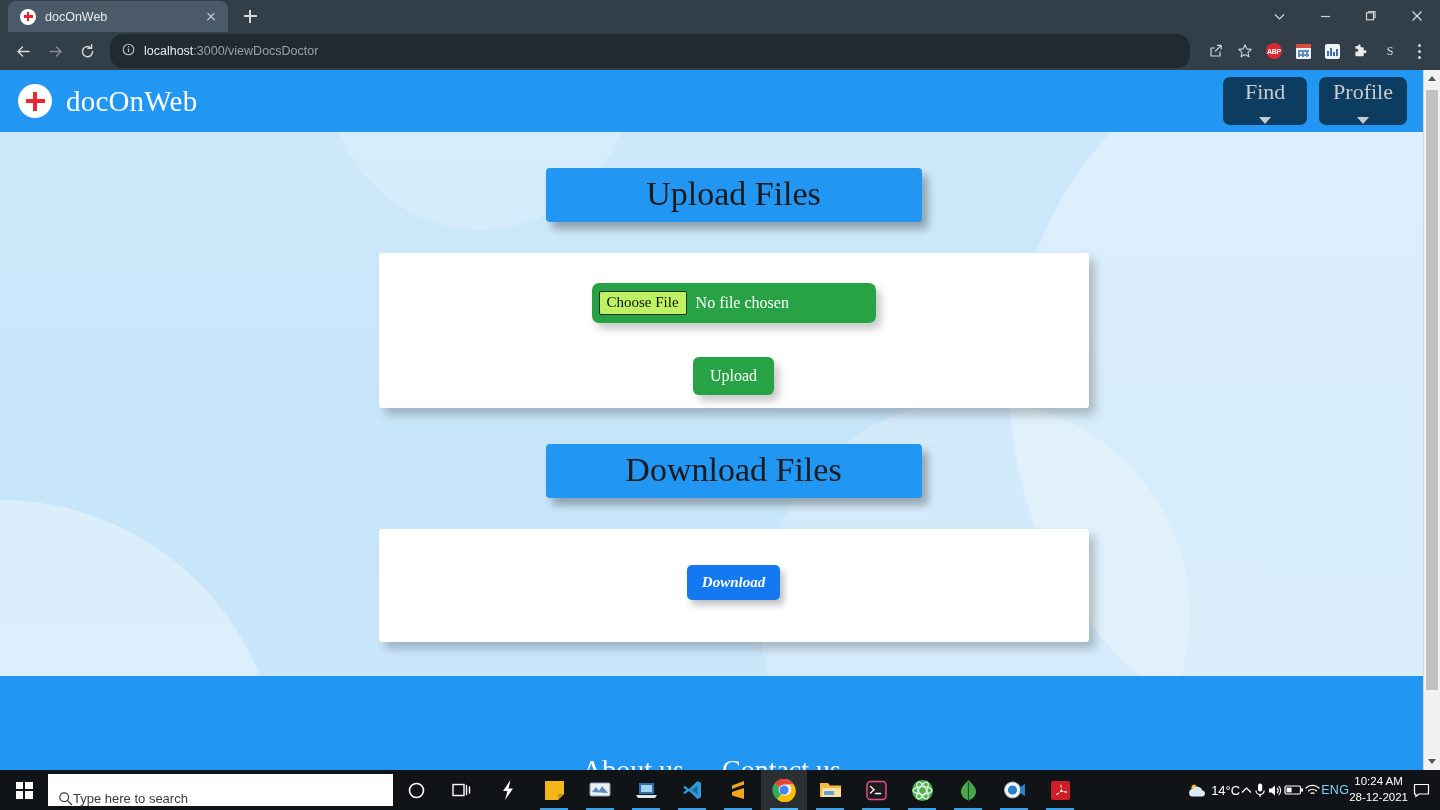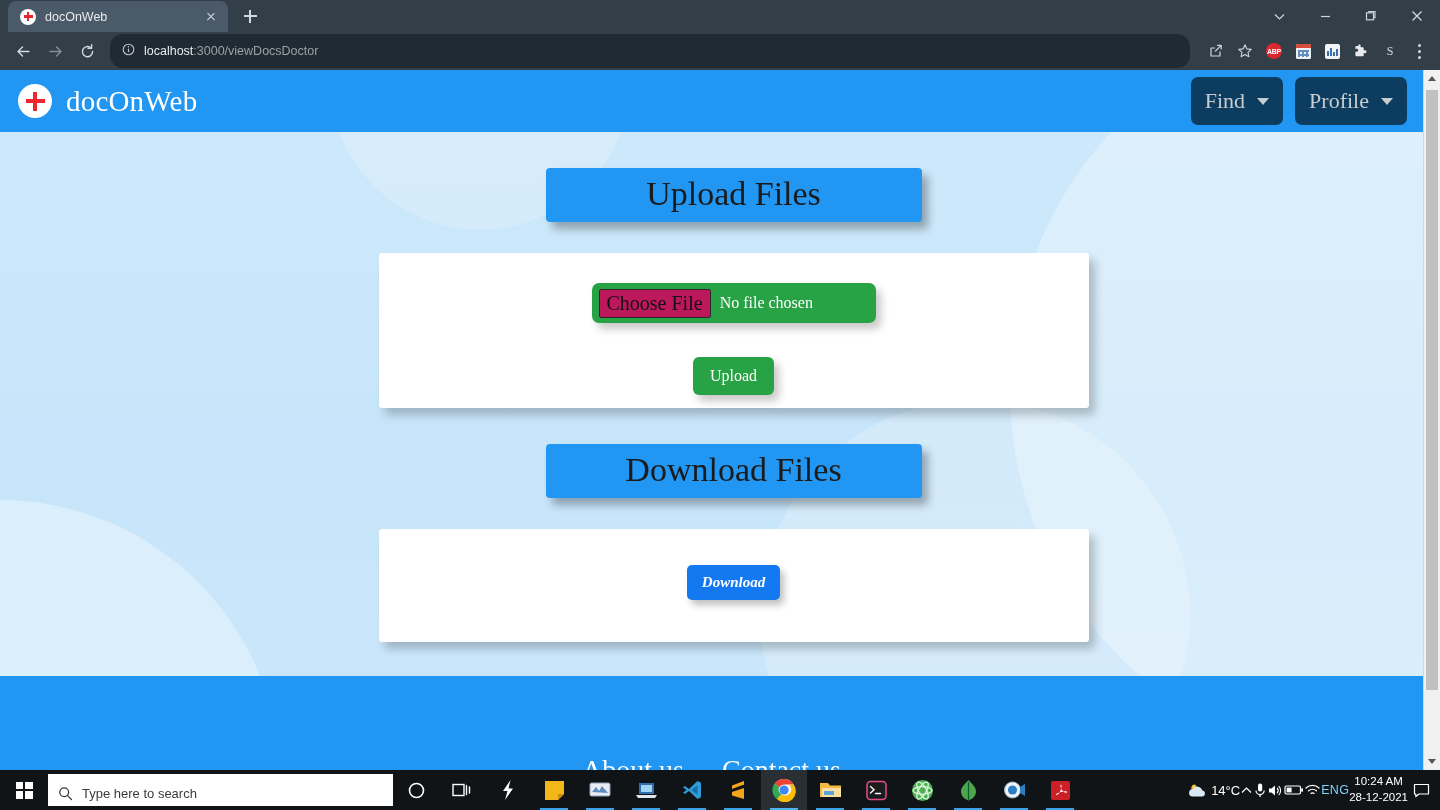--- a/index.html
+++ b/index.html
@@ -128,21 +128,21 @@
   .brand-logo::before, .brand-logo::after { content:""; position:absolute; background:#f0262e; }
   .brand-logo::before { width:19px; height:4.2px; left:7.5px; top:14.9px; }
   .brand-logo::after  { width:4.2px; height:19px; left:14.9px; top:7.5px; }
   .brand-name {
     color:#fff; font-family:"Liberation Serif", serif; font-size:29px; letter-spacing:.2px;
   }
   .nav-right { margin-left:auto; display:flex; gap:12px; }
   .navbtn-dd {
     background:#0d3c61; border-radius:7px; height:48px; min-width:84px;
     display:flex; align-items:center; justify-content:center; gap:12px;
-    padding:0 14px; cursor:pointer;
+    padding:0 14px; cursor:pointer;flex-direction:column;
   }
   .navbtn-dd .lbl {
     color:#c9ccce; font-family:"Liberation Serif", serif; font-size:22px;
   }
   .caret {
     width:0; height:0; border-left:6px solid transparent; border-right:6px solid transparent;
     border-top:7px solid #c9ccce;
   }
 
   
@@ -161,22 +161,22 @@
   }
   .card.upload { height:155px; padding-top:30px; }
   .card.download { height:113px; padding-top:22px; text-align:center; }
 
   .filewrap { width:284px; margin:0 auto; }
   .fileinput {
     background:#27a244; border-radius:7px; height:40px; display:flex; align-items:center;
     padding:0 7px; box-shadow:5px 6px 8px rgba(0,0,0,.22); cursor:pointer;
   }
   .choosebtn {
-    background:#be185d; border:1px solid #2a2a2a; border-radius:2px;
-    font-family:"Liberation Serif", serif; font-size:20px; color:#111;
+    background:#bef264; border:1px solid #2a2a2a; border-radius:2px;
+    font-family:"Liberation Serif", serif; font-size:15px; color:#111;
     padding:2px 7px 3px; line-height:1.1; cursor:pointer;
   }
   .nofile {
     font-family:"Liberation Serif", serif; font-size:16px; color:#fff; margin-left:9px;
   }
   .uploadbtn {
     display:block; margin:34px auto 0; background:#27a244; color:#fff; border:none;
     border-radius:6px; font-family:"Liberation Serif", serif; font-size:16px;
     padding:10px 17px; cursor:pointer; box-shadow:5px 6px 8px rgba(0,0,0,.22);
   }
@@ -224,22 +224,22 @@
   }
   .start {
     width:48px; height:40px; display:flex; align-items:center; justify-content:center; cursor:pointer;
   }
   .winlogo {
     width:17px; height:17px;
     display:grid; grid-template-columns:1fr 1fr; grid-template-rows:1fr 1fr; gap:2px;
   }
   .winlogo i { background:#fff; display:block; }
   .searchbox {
-    width:345px; height:32px; background:#fff; display:flex; align-items:flex-start;
-    padding:12px 10px; gap:9px; cursor:text;
+    width:345px; height:32px; background:#fff; display:flex; align-items:flex-end;
+    padding:0 10px; cursor:text;
   }
   .searchbox .ph { color:#3a3a3a; font-size:13px; }
   .tb-task { width:46px; height:40px; display:flex; align-items:center; justify-content:center; cursor:pointer; position:relative; }
   .tb-task.active { background:#2a2f33; }
   .tb-task.running::after {
     content:""; position:absolute; left:9px; right:9px; bottom:0; height:2.5px; background:#3aa0e8;
   }
   .tb-task.active::after { background:#4db4f5; }
   .tray { margin-left:auto; display:flex; align-items:center; gap:0; padding-right:6px; }
   .tray-item { display:flex; align-items:center; justify-content:center; cursor:pointer; color:#fff; }

